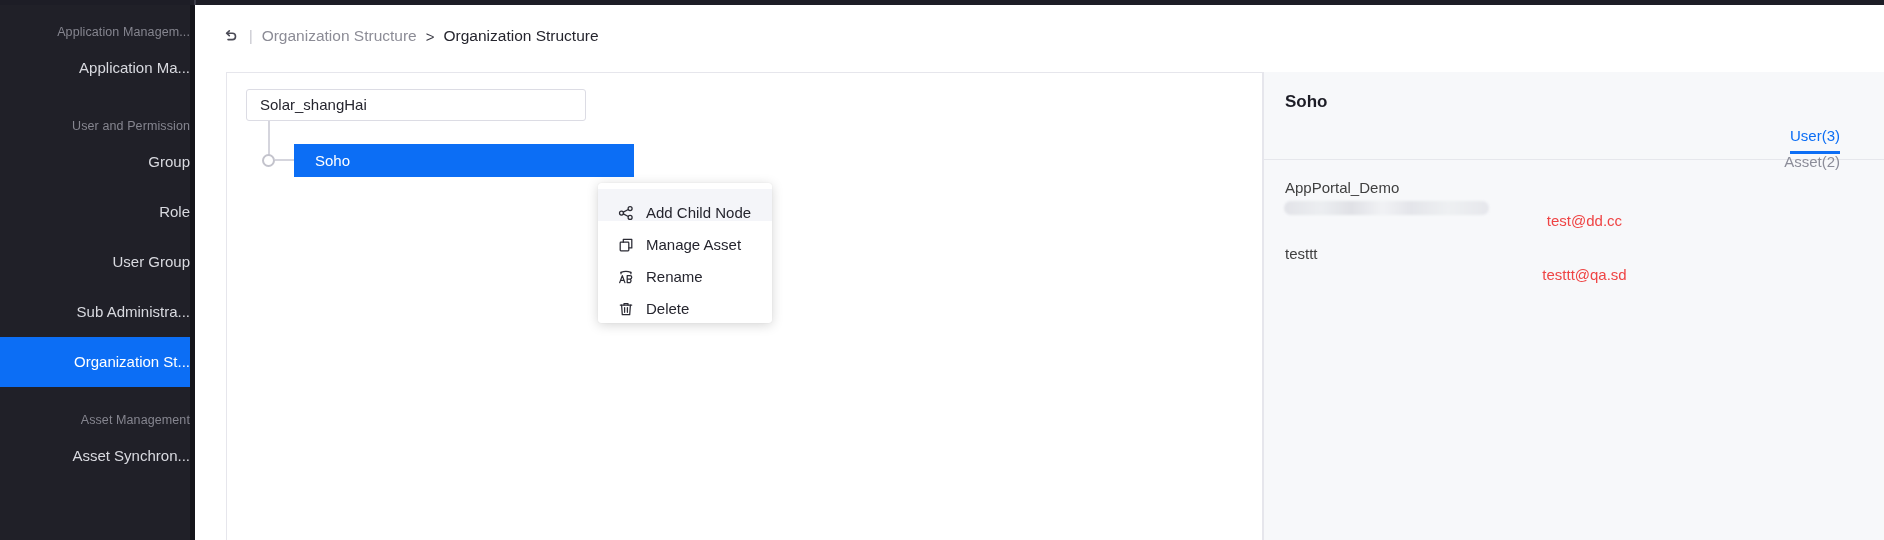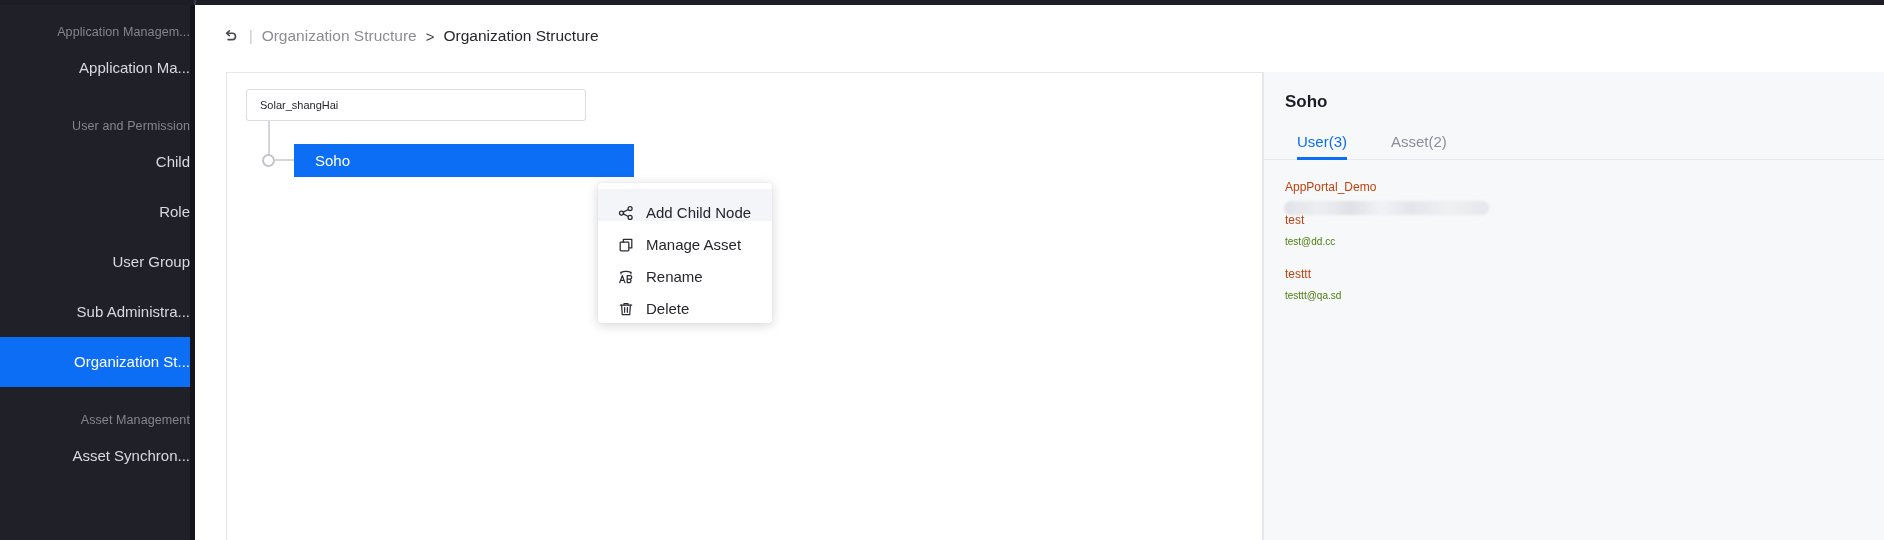--- a/index.html
+++ b/index.html
@@ -66,21 +66,21 @@
   .tree-panel {
     position:absolute; left:226px; top:72px; width:1037px; height:468px;
     background:#ffffff;
     border:1px solid #e6e6ec;
     border-bottom:none;
   }
   .node-root {
     position:absolute; left:19px; top:16px; width:340px; height:32px;
     border:1px solid #dcdce4; border-radius:3px;
     background:#ffffff;
-    color:#25252e; font-size:11px;
+    color:#25252e; font-size:15px;
     line-height:30px; padding-left:13px;
     white-space:nowrap; overflow:hidden;
     cursor:text;
   }
   .connector-v {
     position:absolute; left:41px; top:48px; width:2px; height:38px;
     background:#d5d5dd;
   }
   .connector-dot {
     position:absolute; left:35px; top:81px; width:13px; height:13px;
@@ -129,34 +129,35 @@
   }
   .detail-title {
     color:#1d1d26; font-size:17px; font-weight:bold;
     padding:20px 0 0 21px;
   }
   .detail-tabs {
     display:flex; align-items:flex-end;
     padding-left:33px; margin-top:15px;
     height:33px;
     border-bottom:1px solid #e6e7ec;
+    flex-direction:column;
   }
   .detail-tab {
     font-size:15px; color:#8c8d99; margin-right:44px;
     padding-bottom:9px; cursor:pointer; position:relative;
   }
   .detail-tab.active { color:#0c6ef5; }
   .detail-tab.active:after {
     content:""; position:absolute; left:0; right:0; bottom:-1px;
     height:3px; background:#0c6ef5;
   }
   .user-list { padding:17px 0 0 21px; }
   .user-row { margin-bottom:12px; position:relative; }
-  .user-name { color:#c2410c; font-size:12px; line-height:21px; }
-  .user-mail { color:#4d7c0f; font-size:10px; line-height:21px; }
+  .user-name { color:#404040; font-size:15px; line-height:21px; }
+  .user-mail { color:#ef4444; font-size:15px; line-height:21px;text-align:center; }
   .user-mail.redacted { position:relative; color:#b9bac4; }
   .user-mail.redacted:after {
     content:""; position:absolute; left:-1px; top:3px;
     width:205px; height:14px; border-radius:7px;
     background:linear-gradient(90deg,#e2e3e8 0%,#eceef1 18%,#e0e1e6 33%,#f1f2f5 48%,#e4e5ea 62%,#eef0f2 80%,#e6e7ec 100%);
     filter:blur(1.2px);
   }
 </style>
 </head>
 <body>
@@ -166,21 +167,21 @@
   <div class="top-strip">
     <div class="top-strip-seam"></div>
   </div>
 
   <nav class="sidebar" id="sidebar">
       <div class="sb-sp-1"></div>
       <div class="nav-group-label">Application Managem...</div>
       <div class="nav-item">Application Ma...</div>
       <div class="sb-sp-2"></div>
       <div class="nav-group-label">User and Permission</div>
-      <div class="nav-item">Child</div>
+      <div class="nav-item">Group</div>
       <div class="nav-item">Role</div>
       <div class="nav-item">User Group</div>
       <div class="nav-item">Sub Administra...</div>
       <div class="nav-item active">Organization St...</div>
       <div class="sb-sp-2"></div>
       <div class="nav-group-label">Asset Management</div>
       <div class="nav-item">Asset Synchron...</div>
     </nav>
   <div class="sidebar-edge"></div>
 
@@ -256,21 +257,20 @@
     <div class="detail-tabs" id="detail-tabs">
         <div class="detail-tab active">User(3)</div>
         <div class="detail-tab">Asset(2)</div>
       </div>
     <div class="user-list" id="user-list">
         <div class="user-row">
           <div class="user-name">AppPortal_Demo</div>
           <div class="user-mail redacted"></div>
         </div>
         <div class="user-row">
-          <div class="user-name">test</div>
           <div class="user-mail">test@dd.cc</div>
         </div>
         <div class="user-row">
           <div class="user-name">testtt</div>
           <div class="user-mail">testtt@qa.sd</div>
         </div>
       </div>
   </aside>
 
 </div>

